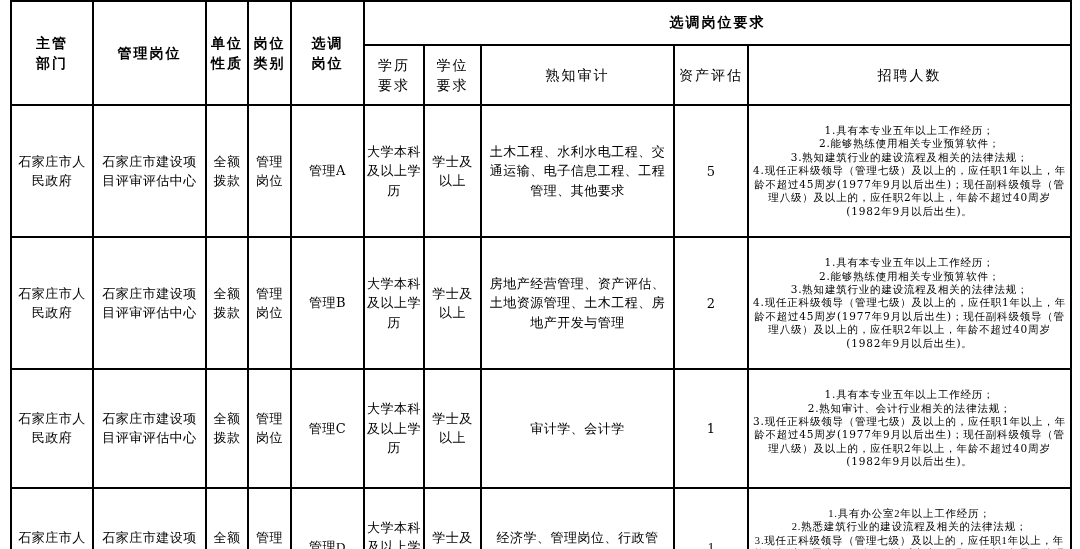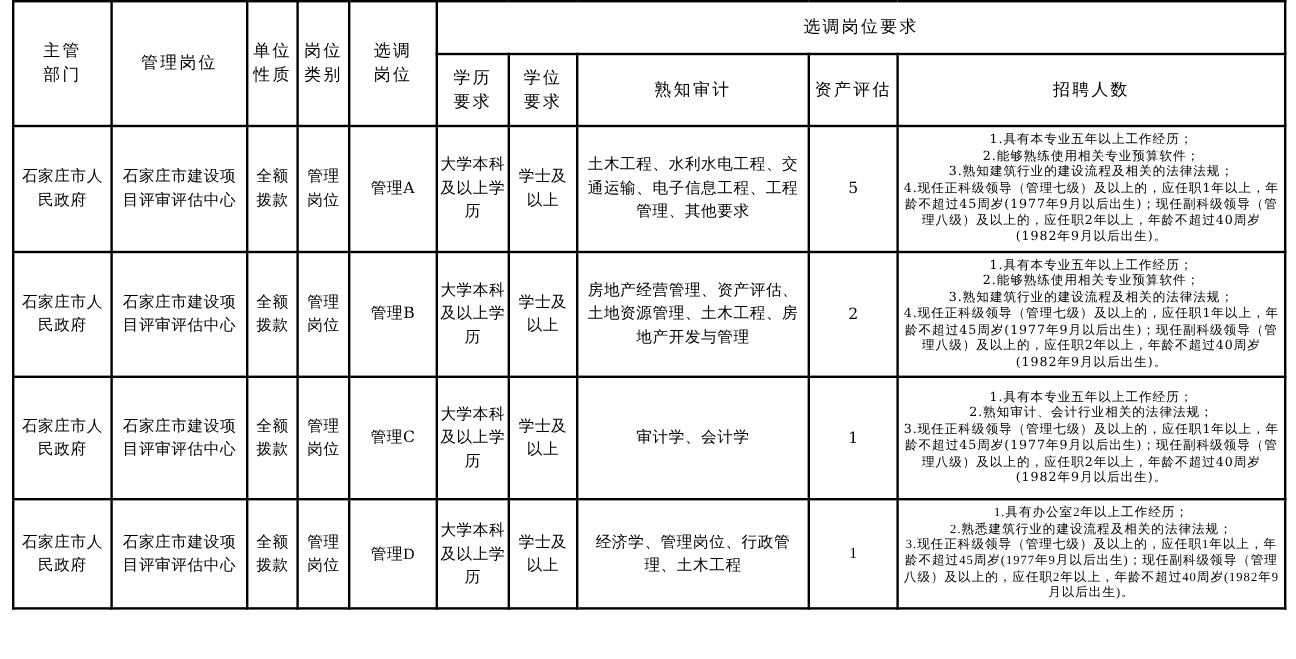--- a/index.html
+++ b/index.html
@@ -27,32 +27,32 @@
   }
   table.positions th, table.positions td {
     border: 2px solid #000;
     text-align: center;
     vertical-align: middle;
     font-weight: normal;
     white-space: pre-line;
     overflow: hidden;
   }
   
-  tr.hrow-group th { height: 44px; font-size: 14px; letter-spacing: 2px; }
+  tr.hrow-group th { height: 44px; font-size: 14px; letter-spacing: 2px; font-weight: bold; }
   tr.hrow-sub th  { height: 60px; font-size: 14px; letter-spacing: 2px; line-height: 1.45; }
   th.side { font-size: 14px; letter-spacing: 2px; line-height: 1.45; }
   
   td.c { font-size: 13px; letter-spacing: 0.5px; line-height: 1.5; padding: 1px 2px; }
   td.num { font-size: 13px; font-family: "DejaVu Serif", "Liberation Serif", serif; }
   td.other {
     text-align: left;
     font-size: 10.5px;
     line-height: 1.28;
     letter-spacing: 0.8px;
-    padding: 4px 4px;
+    padding: 18px 4px;
     vertical-align: middle;
   }
   tr.r0 td { height: 105px; }
   tr.r1 td { height: 103px; }
   tr.r2 td { height: 102px; }
   tr.r3 td { height: 87px; font-family: Liberation Serif, serif; }
 </style>
 </head>
 <body>
 

